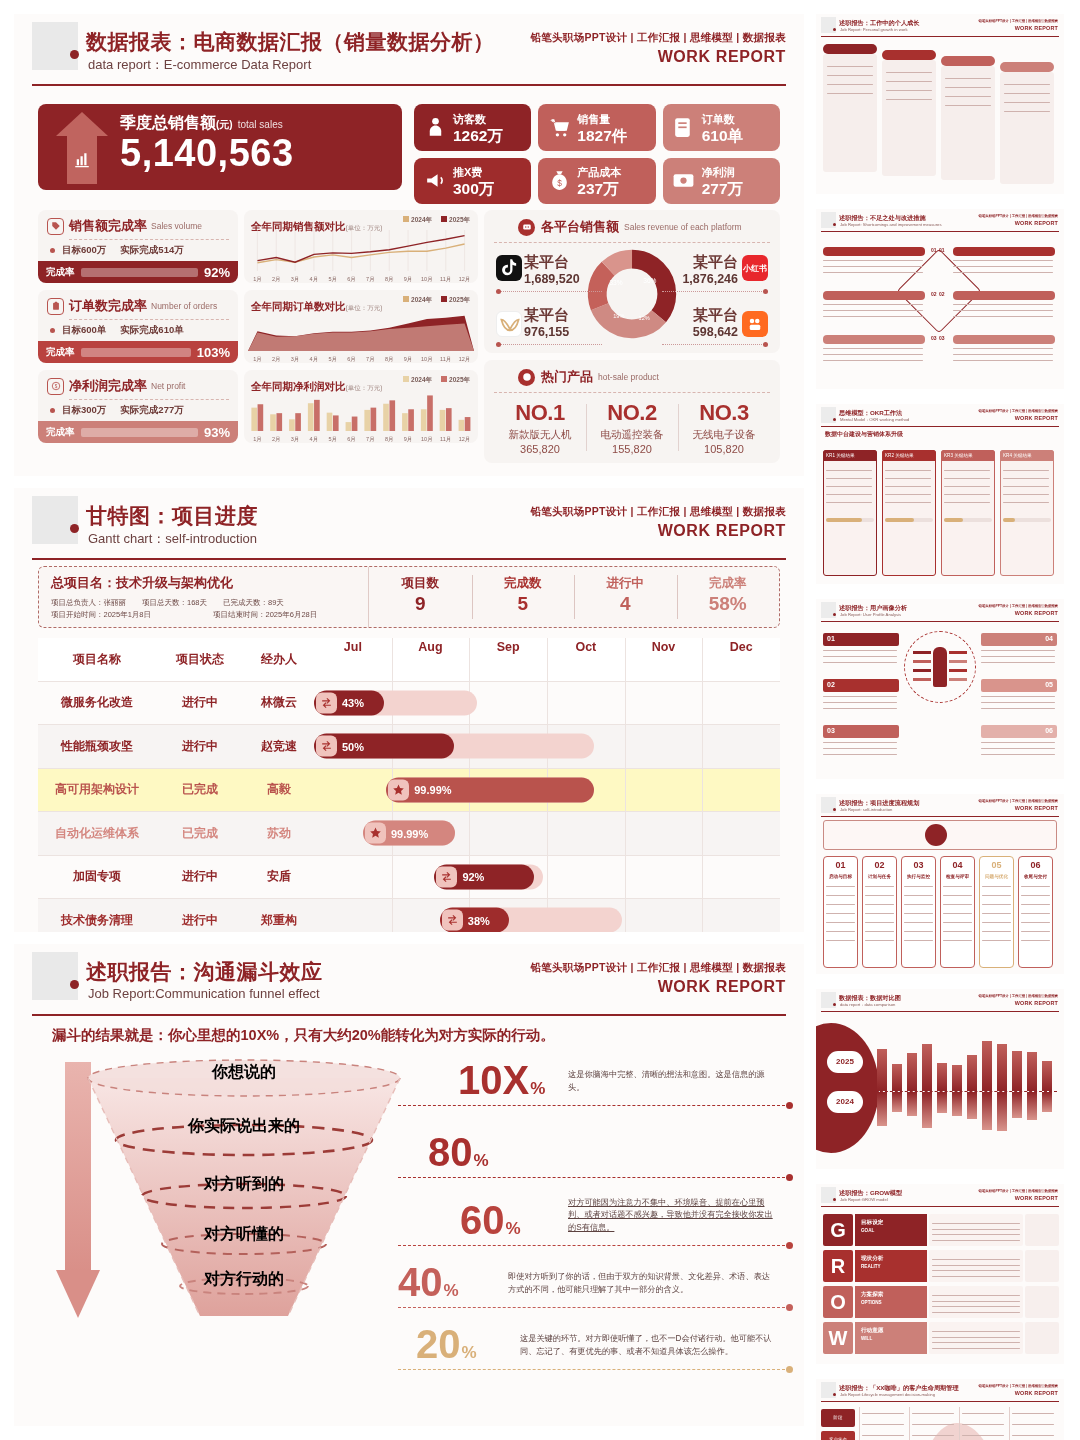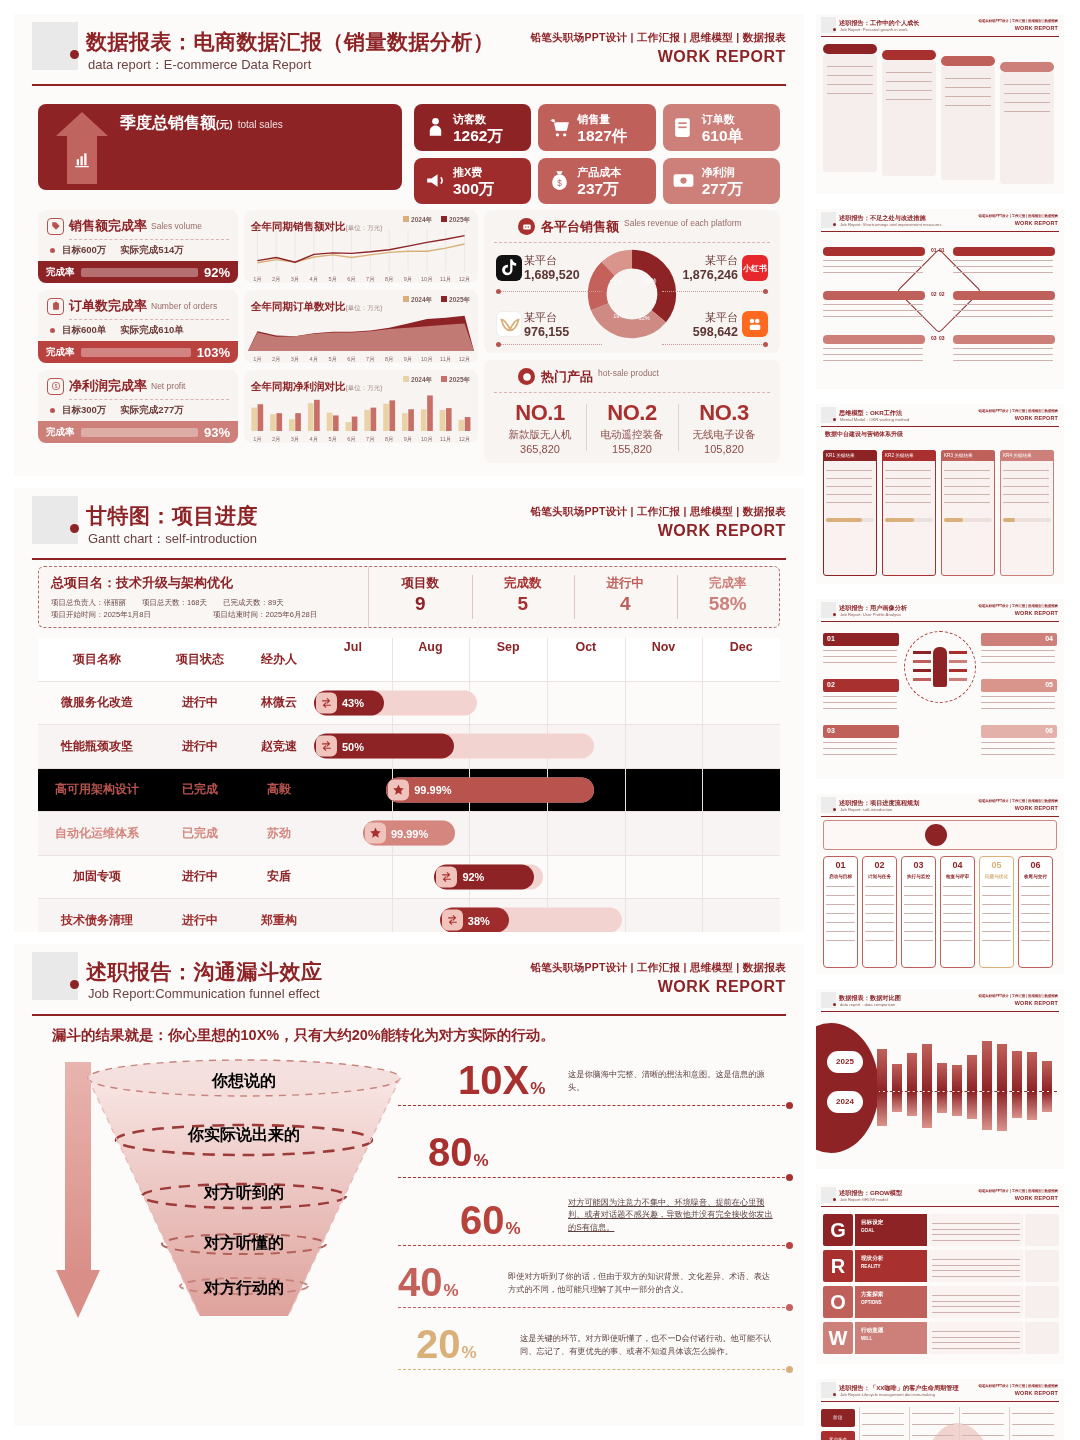--- a/index.html
+++ b/index.html
@@ -77,30 +77,30 @@
   .cc-t { font-size:10.5px; font-weight:bold; color:#8e2326; }
   .cc-u { font-size:6.5px; color:#a08580; font-weight:normal; }
   .cc-lg { position:absolute; right:8px; top:6px; display:flex; gap:9px; font-size:6.5px; color:#7a5c58;}
   .cc-lg i { display:inline-block;width:6px;height:6px;margin-right:2px;}
   .cc-body { position:absolute; left:4px; right:4px; top:20px; bottom:12px;}
   .cc-ax { position:absolute; left:4px; right:4px; bottom:0; display:flex; font-size:5.5px; color:#8a6a66;}
   .cc-ax span { flex:1; text-align:center;}
 
   .rcol { position:absolute; left:470px; top:196px; width:296px;}
   .panel { background:#f7f4f2; border-radius:8px; padding:8px 10px; margin-bottom:7px;}
-  .p-hd { display:flex; align-items:flex-start;padding-left:24px;}
+  .p-hd { display:flex; align-items:center;padding-left:24px;}
   .p-hd .cir { width:17px;height:17px;border-radius:50%;background:#a8302e;display:flex;align-items:center;justify-content:center;}
   .p-hd .cir svg{width:10px;height:10px;fill:#fff;}
   .p-cn { font-size:13px;font-weight:bold;color:#8e2326;margin-left:6px;}
   .p-en { font-size:8.5px;color:#9b6b67;margin-left:5px;}
   .p-rule { border-bottom:1px dashed #d8b5b0; margin:6px 0 4px 0;}
 
   .plat { position:relative; height:98px; }
   .plat .lbl { position:absolute; width:112px;}
-  .plat .lbl .nm { font-size:11px; font-weight:normal; color:#6d3a37;}
+  .plat .lbl .nm { font-size:15px; font-weight:bold; color:#6d3a37;}
   .plat .lbl .vl { font-size:12.5px; font-weight:bold; color:#5d3532;}
   .plat .ico { position:absolute; width:26px;height:26px;border-radius:6px;}
   .plat .ul { position:absolute; height:1px; border-bottom:1px dotted #c99; }
   .plat .ul .e{position:absolute;width:5px;height:5px;border-radius:50%;background:#b8544f;top:-2px;}
 
   .hot { display:flex; text-align:center; padding-top:3px;}
   .hot .col { flex:1; position:relative;}
   .hot .col + .col::before{content:"";position:absolute;left:0;top:4px;bottom:4px;width:1px;background:#e2d2cf;}
   .hot .no { font-size:22px; font-weight:bold; color:#a8302e; letter-spacing:-.5px;}
   .hot .nm { font-size:10.5px; color:#8e4b46; margin-top:2px;}
@@ -131,21 +131,21 @@
   .bar { position:absolute; top:50%; transform:translateY(-50%); height:25px; border-radius:13px;}
   .bar .chip { position:absolute; left:2px; top:2px; width:21px; height:21px; border-radius:6px;
                background:#f0c3bd; display:flex; align-items:center; justify-content:center;}
   .bar .chip svg { width:13px; height:13px; }
   .bar .pct { position:absolute; left:28px; top:50%; transform:translateY(-50%); font-size:11px; font-weight:bold; color:#fff;}
 
   
   #s3 { left:14px; top:944px; width:790px; height:482px; }
   .fq { position:absolute; left:38px; top:82px; font-size:14.5px; font-weight:bold; color:#8e2326;}
   .funnel { position:absolute; left:60px; top:110px; width:340px; height:270px;}
-  .fstage { position:absolute; left:50%; transform:translateX(-50%); font-weight:bold;margin-top:9px;}
+  .fstage { position:absolute; left:50%; transform:translateX(-50%); font-weight:bold;}
   .bigarrow { position:absolute; left:42px; top:118px; width:44px; height:260px;}
   .bigarrow .b { position:absolute; left:9px; top:0; width:26px; height:210px;
                  background:linear-gradient(#e9b4ae,#d98f88);}
   .bigarrow .h { position:absolute; left:0; top:208px; width:0;height:0;
                  border-left:22px solid transparent;border-right:22px solid transparent;border-top:48px solid #d98f88;}
 
   .flist { position:absolute; left:340px; top:96px; right:14px;margin-left:44px; }
   .fitem { position:relative; height:70px; }
   .fpct { position:absolute; left:0; bottom:14px; font-weight:bold; line-height:.9; display:flex; align-items:baseline;}
   .fpct .n { font-size:40px; }
@@ -190,20 +190,21 @@
       <div class="head"></div>
       <div class="body">
         <svg viewBox="0 0 24 24">
             <path fill="#fff" d="M3 20h18v1.5H3zM5 11h3v8H5zm5-4h3v12h-3zm5-4h3v16h-3z"></path>
           </svg>
       </div>
     </div>
     <div class="total-title">
       <span>季度总销售额</span><span class="small">(元)</span><span class="en">total sales</span>
     </div>
+    <div class="total-val">5,140,563</div>
   </div>
 
   <div class="kpi-grid">
     <div class="kpi" style="background:#8e2326">
       <span class="ic">
           <svg viewBox="0 0 24 24">
             <circle cx="12" cy="6" r="3.2"></circle>
             <path d="M12 10c-3 0-5.5 2.5-5.5 5.5V20h11v-4.5C17.5 12.5 15 10 12 10z"></path>
           </svg>
         </span>
@@ -658,21 +659,21 @@
               <span class="chip">
                 <svg viewBox="0 0 24 24">
                   <path fill="#a8302e" d="M4 7h11l-3-3 1.4-1.4L19 8l-5.6 5.4L12 12l3-3H4z"></path>
                   <path fill="#a8302e" d="M20 17H9l3 3-1.4 1.4L5 16l5.6-5.4L12 12l-3 3h11z"></path>
                 </svg>
               </span>
               <span class="pct">50%</span>
             </div>
           </div>
         </div>
-        <div class="grow" style="background: #000000;">
+        <div class="grow" style="background: #fef9c3;">
           <div class="gcell c-nm" style="color: rgb(185, 83, 77);">高可用架构设计</div>
           <div class="gcell c-st" style="color: rgb(185, 83, 77);">已完成</div>
           <div class="gcell c-pr" style="color: rgb(185, 83, 77);">高毅</div>
           <div class="gbars">
             <div class="gl" style="left: 16.6667%;"></div>
             <div class="gl" style="left: 33.3333%;"></div>
             <div class="gl" style="left: 50%;"></div>
             <div class="gl" style="left: 66.6667%;"></div>
             <div class="gl" style="left: 83.3333%;"></div>
             <div class="bar" style="left: 15.5%; width: 44.5%; background: rgb(243, 211, 207);"></div>

